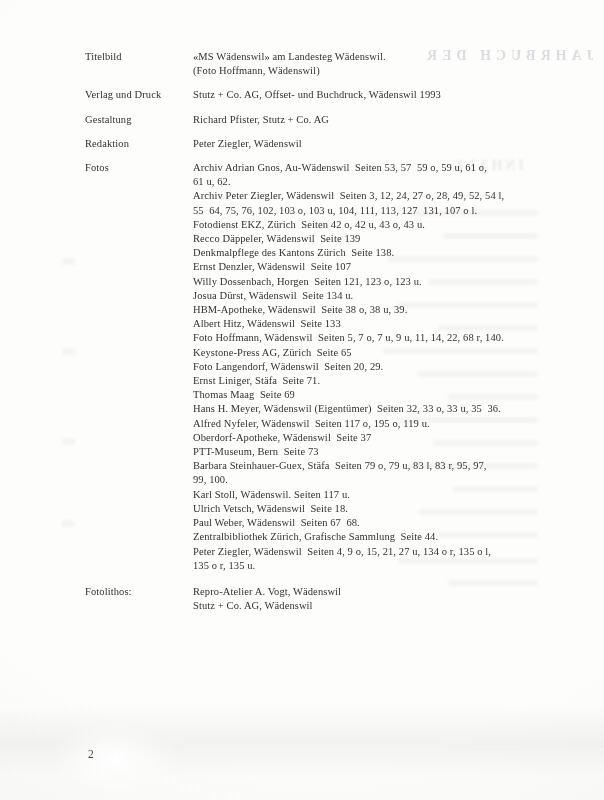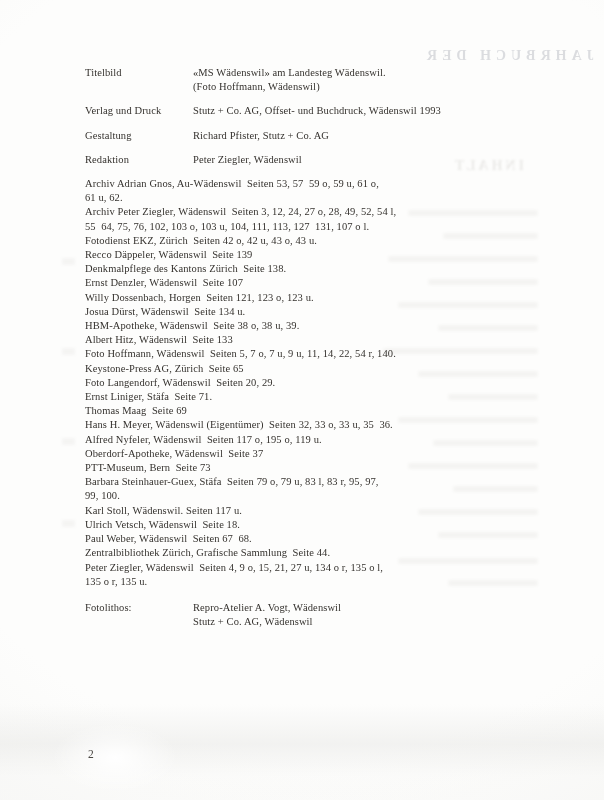--- a/index.html
+++ b/index.html
@@ -14,21 +14,21 @@
     overflow: hidden;
     background:
       radial-gradient(90px 50px at 115px 758px, #ffffff 0%, rgba(255,255,255,0) 70%),
       linear-gradient(180deg, rgba(240,240,238,0.0) 88%, rgba(233,233,231,0.55) 93%, rgba(245,245,243,0.2) 97%),
       radial-gradient(130% 95% at 52% 42%, #fdfdfc 55%, #f4f4f2 92%, #efefed 100%);
     color: #35322e;
   }
   
   .content {
     position: absolute;
-    left: 85px; top: 66px;
+    left: 85px; top: 50px;
     width: 490px;
     font-size: 10.5px;
     line-height: 14.2px;
     letter-spacing: 0.1px;
   }
   .row { display: flex; margin-bottom: 10px; }
   .row.big-gap { margin-bottom: 12px; }
   .label {
     width: 108px; flex-shrink: 0;
     white-space: pre;
@@ -132,34 +132,35 @@
           <div class="line">Richard Pfister, Stutz + Co. AG</div>
         </div>
       </div>
       <div class="row">
         <div class="label">Redaktion</div>
         <div class="lines">
           <div class="line">Peter Ziegler, Wädenswil</div>
         </div>
       </div>
       <div class="row big-gap">
+        <div class="label">Fotos</div>
         <div class="lines">
           <div class="line">Archiv Adrian Gnos, Au-Wädenswil  Seiten 53, 57  59 o, 59 u, 61 o,</div>
           <div class="line">61 u, 62.</div>
           <div class="line">Archiv Peter Ziegler, Wädenswil  Seiten 3, 12, 24, 27 o, 28, 49, 52, 54 l,</div>
           <div class="line">55  64, 75, 76, 102, 103 o, 103 u, 104, 111, 113, 127  131, 107 o l.</div>
           <div class="line">Fotodienst EKZ, Zürich  Seiten 42 o, 42 u, 43 o, 43 u.</div>
           <div class="line">Recco Däppeler, Wädenswil  Seite 139</div>
           <div class="line">Denkmalpflege des Kantons Zürich  Seite 138.</div>
           <div class="line">Ernst Denzler, Wädenswil  Seite 107</div>
           <div class="line">Willy Dossenbach, Horgen  Seiten 121, 123 o, 123 u.</div>
           <div class="line">Josua Dürst, Wädenswil  Seite 134 u.</div>
           <div class="line">HBM-Apotheke, Wädenswil  Seite 38 o, 38 u, 39.</div>
           <div class="line">Albert Hitz, Wädenswil  Seite 133</div>
-          <div class="line">Foto Hoffmann, Wädenswil  Seiten 5, 7 o, 7 u, 9 u, 11, 14, 22, 54 r, 140.</div>
+          <div class="line">Foto Hoffmann, Wädenswil  Seiten 5, 7 o, 7 u, 9 u, 11, 14, 22, 68 r, 140.</div>
           <div class="line">Keystone-Press AG, Zürich  Seite 65</div>
           <div class="line">Foto Langendorf, Wädenswil  Seiten 20, 29.</div>
           <div class="line">Ernst Liniger, Stäfa  Seite 71.</div>
           <div class="line">Thomas Maag  Seite 69</div>
           <div class="line">Hans H. Meyer, Wädenswil (Eigentümer)  Seiten 32, 33 o, 33 u, 35  36.</div>
           <div class="line">Alfred Nyfeler, Wädenswil  Seiten 117 o, 195 o, 119 u.</div>
           <div class="line">Oberdorf-Apotheke, Wädenswil  Seite 37</div>
           <div class="line">PTT-Museum, Bern  Seite 73</div>
           <div class="line">Barbara Steinhauer-Guex, Stäfa  Seiten 79 o, 79 u, 83 l, 83 r, 95, 97,</div>
           <div class="line">99, 100.</div>

